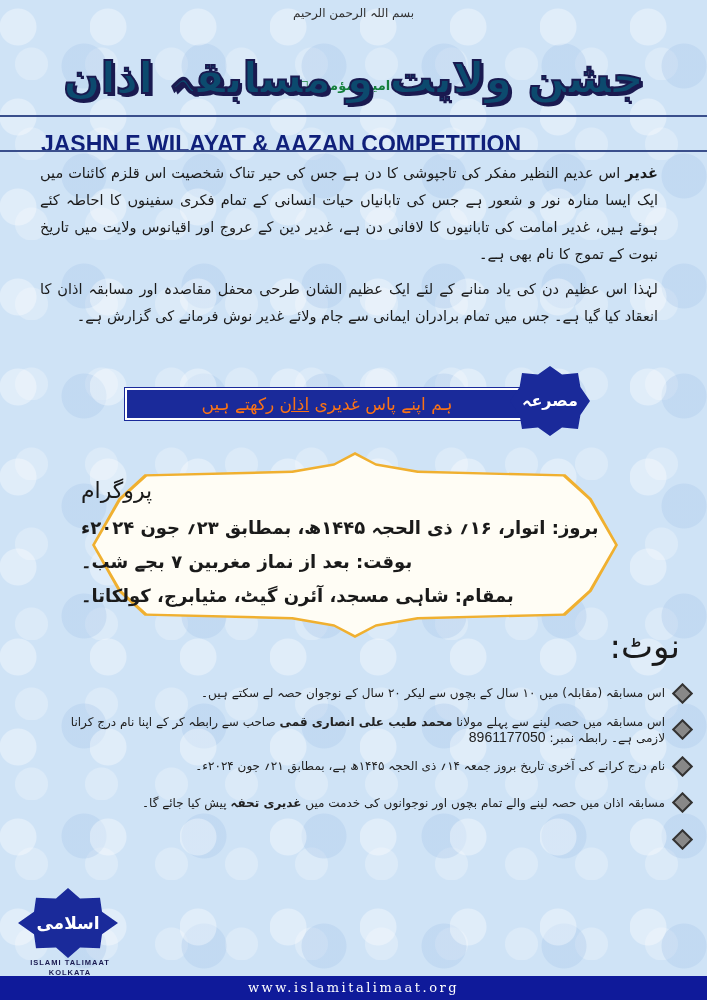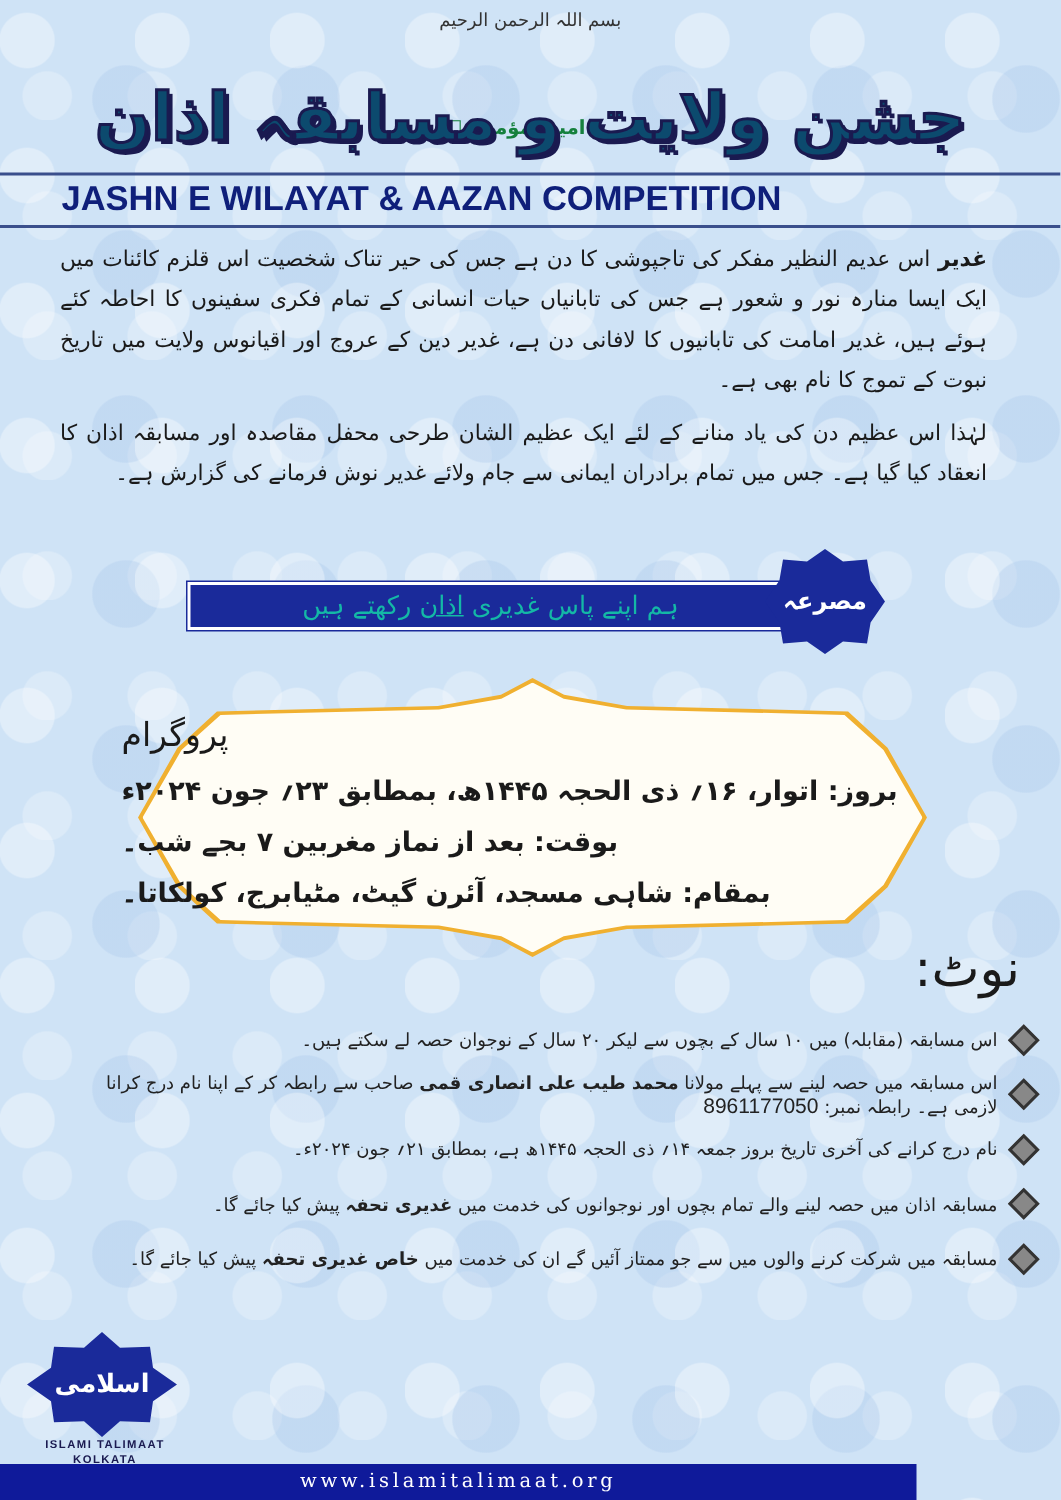--- a/index.html
+++ b/index.html
@@ -12,25 +12,25 @@
     background-size: 90px 90px, 120px 110px, 70px 80px;
     font-family: "DejaVu Sans", sans-serif; color:#1a1a1a; }
   .abs { position:absolute; }
   .bismillah { top:6px; left:0; width:707px; text-align:center; font-family:"DejaVu Serif", serif; font-size:12px; color:#333; }
   .subtitle-ar { top:38px; left:300px; width:110px; text-align:left; font-size:13px; font-weight:bold; color:#15803d;margin-top:40px; }
   .title-ar { top:52px; left:0; width:707px; text-align:center; direction:rtl;
     font-family:"DejaVu Sans", sans-serif; font-weight:bold; font-size:44px; color:#0c4a6e;
     -webkit-text-stroke: 2px #1a1a50;
     text-shadow: 3px 3px 0 #1a1a50; letter-spacing:1px; }
   .rule { left:0; width:707px; height:2px; background:#3a4f8c; }
-  .title-en { top:119px; left:0; width:562px; text-align:center; font-family:"Liberation Sans", sans-serif; font-weight:bold; font-size:23px; color:#0f1f7a; }
+  .title-en { top:131px; left:0; width:562px; text-align:center; font-family:"Liberation Sans", sans-serif; font-weight:bold; font-size:23px; color:#0f1f7a; }
   .intro { top:160px; left:40px; width:630px; direction:rtl; text-align:justify; font-size:14.5px; line-height:27px; color:#1a1a1a; }
   .intro p { margin:0 12px 8px 0; }
   .intro b { font-weight:bold; }
-  .banner { top:388px; left:125px; width:400px; height:28px; background:#1a2a9a; color:#14b8a6; direction:rtl; text-align:center;
+  .banner { top:388px; left:125px; width:400px; height:28px; background:#1a2a9a; color:#f97316; direction:rtl; text-align:center;
     font-size:17px; line-height:28px; border:2px solid #fff; box-shadow:0 0 0 1px #1a2a9a; }
   .banner u { text-decoration:underline; }
   .misra { top:366px; left:510px; width:80px; height:70px; background:#1a2a9a; color:#fff;
     clip-path: polygon(50% 0, 65% 12%, 85% 10%, 88% 30%, 100% 50%, 88% 70%, 85% 90%, 65% 88%, 50% 100%, 35% 88%, 15% 90%, 12% 70%, 0 50%, 12% 30%, 15% 10%, 35% 12%);
     text-align:center; line-height:70px; font-size:16px; font-weight:bold; }
   .program { top:455px; left:95px; width:520px; height:180px; background:#fffdf5;
     clip-path: polygon(50% 0, 54% 6%, 62% 10%, 90% 12%, 95% 25%, 100% 50%, 95% 75%, 90% 88%, 62% 90%, 54% 94%, 50% 100%, 46% 94%, 38% 90%, 10% 88%, 5% 75%, 0 50%, 5% 25%, 10% 12%, 38% 10%, 46% 6%); }
   .program-border { top:452px; left:92px; width:526px; height:186px; background:#f0b030;
     clip-path: polygon(50% 0, 54% 6%, 62% 10%, 90% 12%, 95% 25%, 100% 50%, 95% 75%, 90% 88%, 62% 90%, 54% 94%, 50% 100%, 46% 94%, 38% 90%, 10% 88%, 5% 75%, 0 50%, 5% 25%, 10% 12%, 38% 10%, 46% 6%); }
   .prog-text { top:478px; left:81px; width:520px; direction:rtl; text-align:left; }
@@ -39,21 +39,21 @@
   .note-head { top:626px; left:600px; width:80px; text-align:right; font-size:34px; direction:rtl; color:#1a1a1a; }
   .notes { top:676px; left:40px; width:650px; direction:rtl; }
   .note { display:flex; flex-direction:row; align-items:center; height:34px; font-size:12px; color:#222; margin-bottom:2.5px; }
   .diamond { width:11px; height:11px; background:#888; border:2px solid #333; transform:rotate(45deg); margin-left:10px; flex:none; }
   .note b { font-weight:bold; }
   .phone { font-family:"Liberation Sans", sans-serif; font-size:14px; direction:ltr; unicode-bidi:isolate; }
   .logo { top:888px; left:18px; width:100px; height:70px; background:#1a2a9a;
     clip-path: polygon(50% 0, 62% 15%, 82% 14%, 84% 34%, 100% 50%, 84% 66%, 82% 86%, 62% 85%, 50% 100%, 38% 85%, 18% 86%, 16% 66%, 0 50%, 16% 34%, 18% 14%, 38% 15%);
     color:#fff; text-align:center; line-height:70px; font-size:17px; font-weight:bold; }
   .logo-cap { top:958px; left:10px; width:120px; text-align:center; font-family:"Liberation Sans", sans-serif; font-size:7.5px; font-weight:bold; color:#1a1a50; letter-spacing:1px; line-height:10px; }
-  .footer { top:976px; left:0; width:611px; height:24px; background:#0f1a9a; color:#fff; text-align:center;
+  .footer { top:976px; left:0; width:707px; height:24px; background:#0f1a9a; color:#fff; text-align:center;
     font-family:"DejaVu Serif", serif; font-size:13px; line-height:24px; letter-spacing:2.5px; }
 </style>
 </head>
 <body>
 
 <div class="abs bismillah">بسم اللہ الرحمن الرحیم</div>
 <div class="abs subtitle-ar">امیرالمؤمنینؑ</div>
 <div class="abs title-ar">جشن ولایت و مسابقہ اذان</div>
 <div class="abs rule" style="top:115px"></div>
 <div class="abs title-en">JASHN E WILAYAT &amp; AAZAN COMPETITION</div>
@@ -93,21 +93,20 @@
   <div class="note">
       <span class="diamond"></span>
       <span>نام درج کرانے کی آخری تاریخ بروز جمعہ ۱۴؍ ذی الحجہ ۱۴۴۵ھ ہے، بمطابق ۲۱؍ جون ۲۰۲۴ء۔</span>
     </div>
   <div class="note">
       <span class="diamond"></span>
       <span><span>مسابقہ اذان میں حصہ لینے والے تمام بچوں اور نوجوانوں کی خدمت میں</span> <b>غدیری تحفہ</b> <span>پیش کیا جائے گا۔</span></span>
     </div>
   <div class="note">
       <span class="diamond"></span>
-      <span><span>مسابقہ میں شرکت کرنے والوں میں سے جو ممتاز آئیں گے ان کی خدمت میں</span> <b>خاص غدیری تحفہ</b> <span>پیش کیا جائے گا۔</span></span>
     </div>
 </div>
 
 <div class="abs logo">اسلامی تعلیمات</div>
 <div class="abs logo-cap">
   <div>ISLAMI TALIMAAT</div>
   <div>KOLKATA</div>
 </div>
 
 <div class="abs footer">

